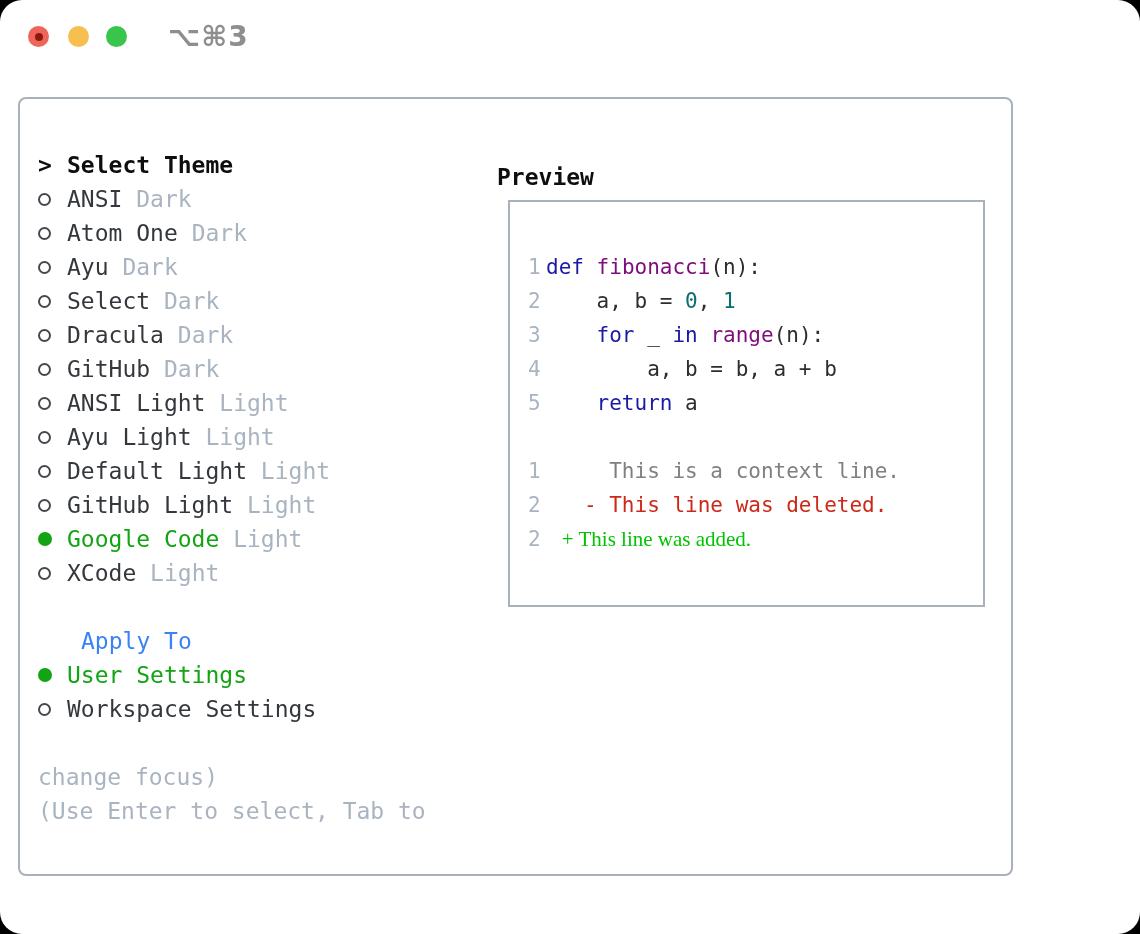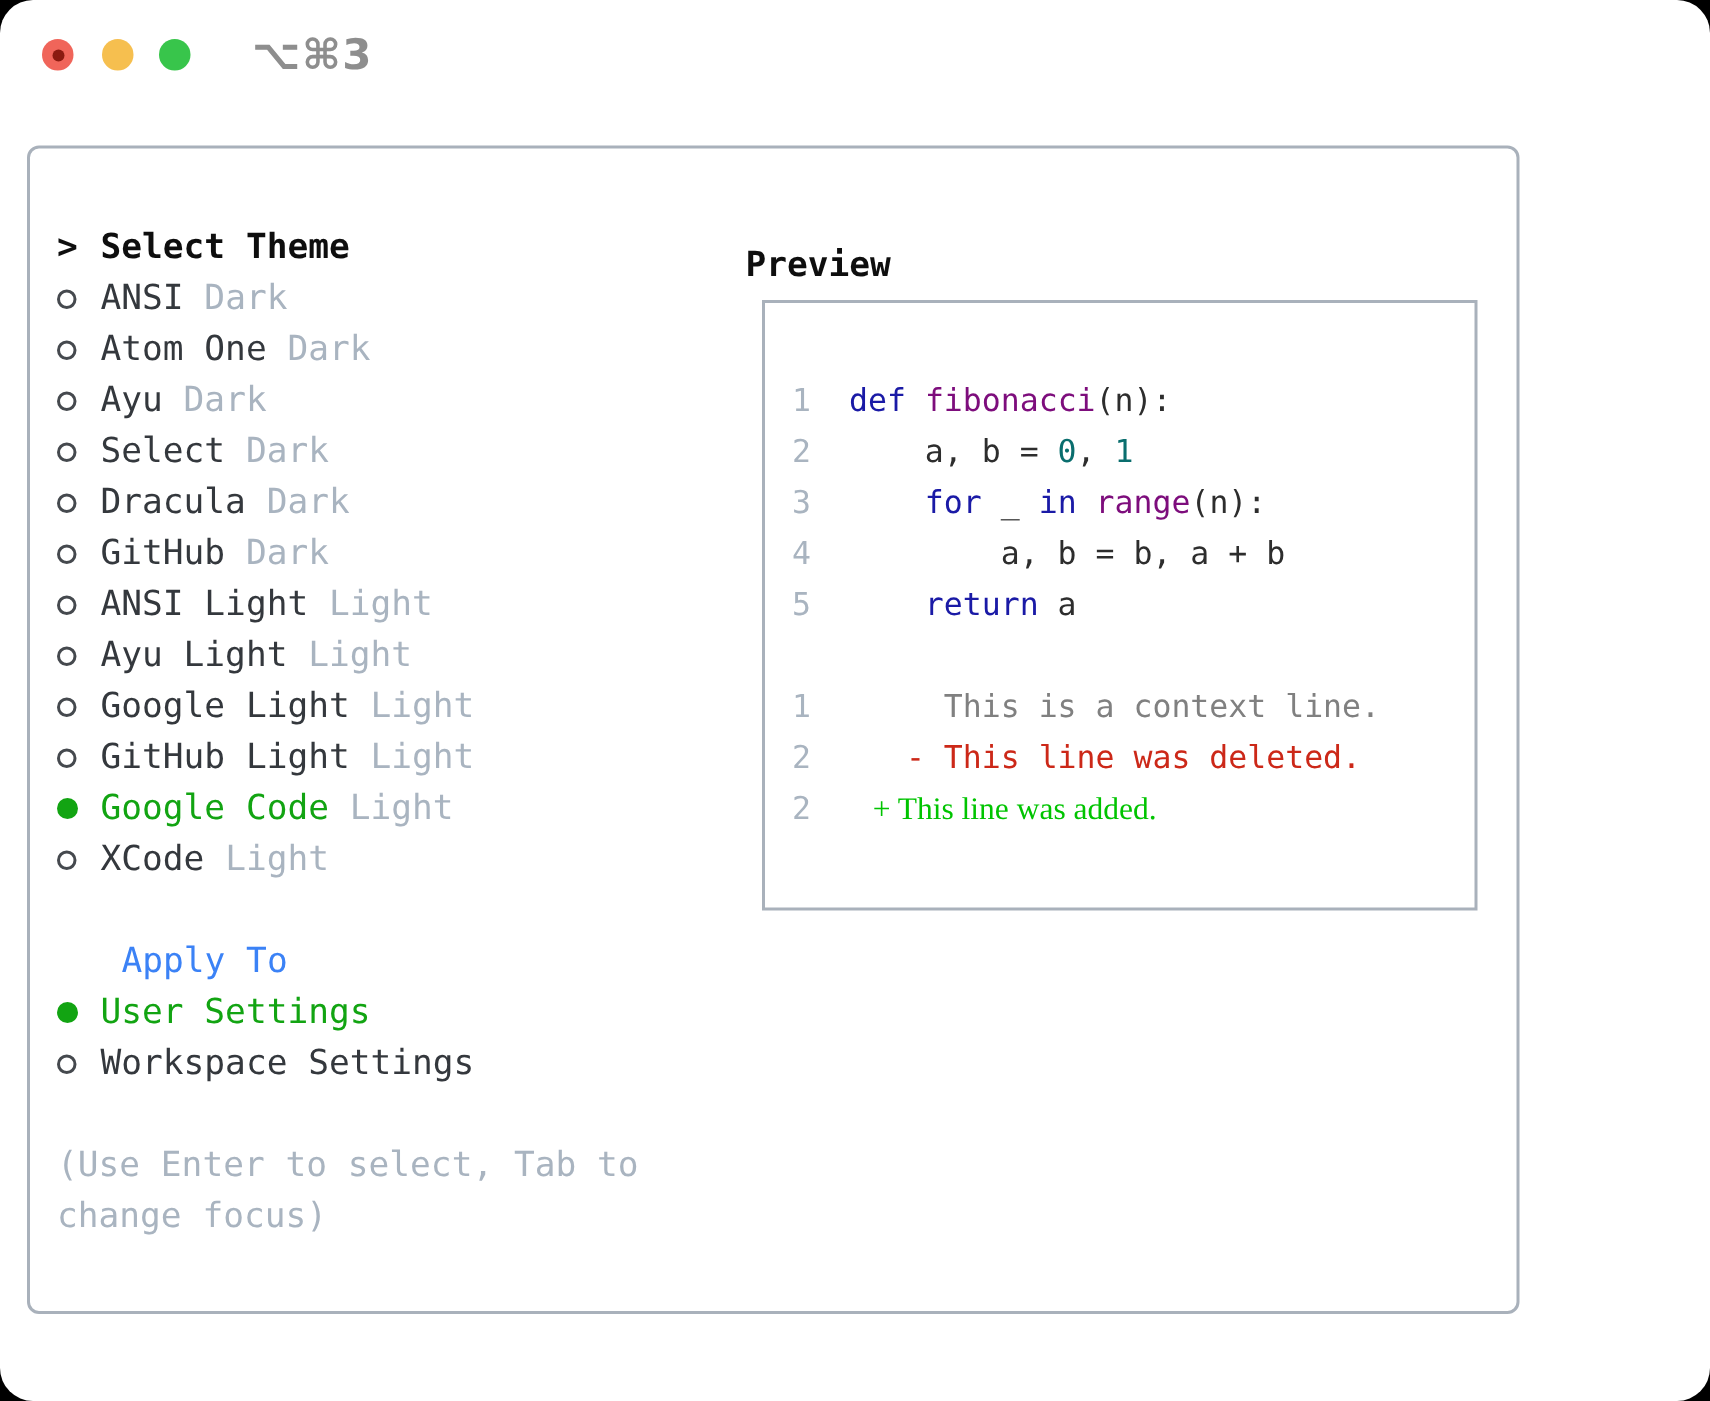--- a/index.html
+++ b/index.html
@@ -54,21 +54,21 @@
     position:absolute; left:477px; top:61px; height:34px;
     display:flex; align-items:center; font-size:23px; font-weight:bold; color:#0e0e0e;
   }
   .preview-box {
     position:absolute; left:488px; top:101px; width:477px; height:407px;
     border:2px solid var(--border_gray); box-sizing:border-box; background:#fff;
   }
   .preview-lines { position:absolute; left:18px; top:48px; }
   .pline { display:flex; align-items:center; height:34px; font-size:21px; }
   .pline .lnum { width:14px; flex:none; color:var(--muted_gray); white-space:pre; }
-  .pline .ltext { margin-left:24px; white-space:pre; }
+  .pline .ltext { margin-left:4px; white-space:pre; }
   .seg-kwd { color:var(--keyword_blue); }
   .seg-typ { color:var(--function_purple); }
   .seg-lit { color:var(--literal_teal); }
   .seg-pln { color:var(--code_plain); }
   .seg-ctx { color:var(--context_gray); }
   .seg-del { color:var(--diff_deleted_red); }
   .seg-add { color:var(--diff_added_green);font-family:Liberation Serif, serif; }
 </style>
 </head>
 <body>
@@ -128,21 +128,21 @@
               <span class="t-name">ANSI Light</span>
               <span class="t-variant"> Light</span>
             </div>
             <div class="row">
               <span class="bullet-cell"><span class="radio"></span></span>
               <span class="t-name">Ayu Light</span>
               <span class="t-variant"> Light</span>
             </div>
             <div class="row">
               <span class="bullet-cell"><span class="radio"></span></span>
-              <span class="t-name">Google Light</span>
+              <span class="t-name">Default Light</span>
               <span class="t-variant"> Light</span>
             </div>
             <div class="row">
               <span class="bullet-cell"><span class="radio"></span></span>
               <span class="t-name">GitHub Light</span>
               <span class="t-variant"> Light</span>
             </div>
             <div class="row">
               <span class="bullet-cell"><span class="radio on"></span></span>
               <span class="t-name sel">Google Code</span>
@@ -164,22 +164,22 @@
               <span class="bullet-cell"><span class="radio on"></span></span>
               <span class="t-name sel">User Settings</span>
             </div>
             <div class="row">
               <span class="bullet-cell"><span class="radio"></span></span>
               <span class="t-name">Workspace Settings</span>
             </div>
           </div>
         <div class="spacer"></div>
         <div id="help-text">
+            <div class="help-line">change focus)</div>
             <div class="help-line">(Use Enter to select, Tab to</div>
-            <div class="help-line">change focus)</div>
           </div>
       </div>
 
       <div class="preview-hdr">Preview</div>
 
       <div class="preview-box">
         <div class="preview-lines" id="preview-lines">
             <div class="pline">
               <span class="lnum">1</span>
               <span class="ltext"><span class="seg-kwd">def</span><span class="seg-pln"> </span><span class="seg-typ">fibonacci</span><span class="seg-pln">(n):</span></span>

